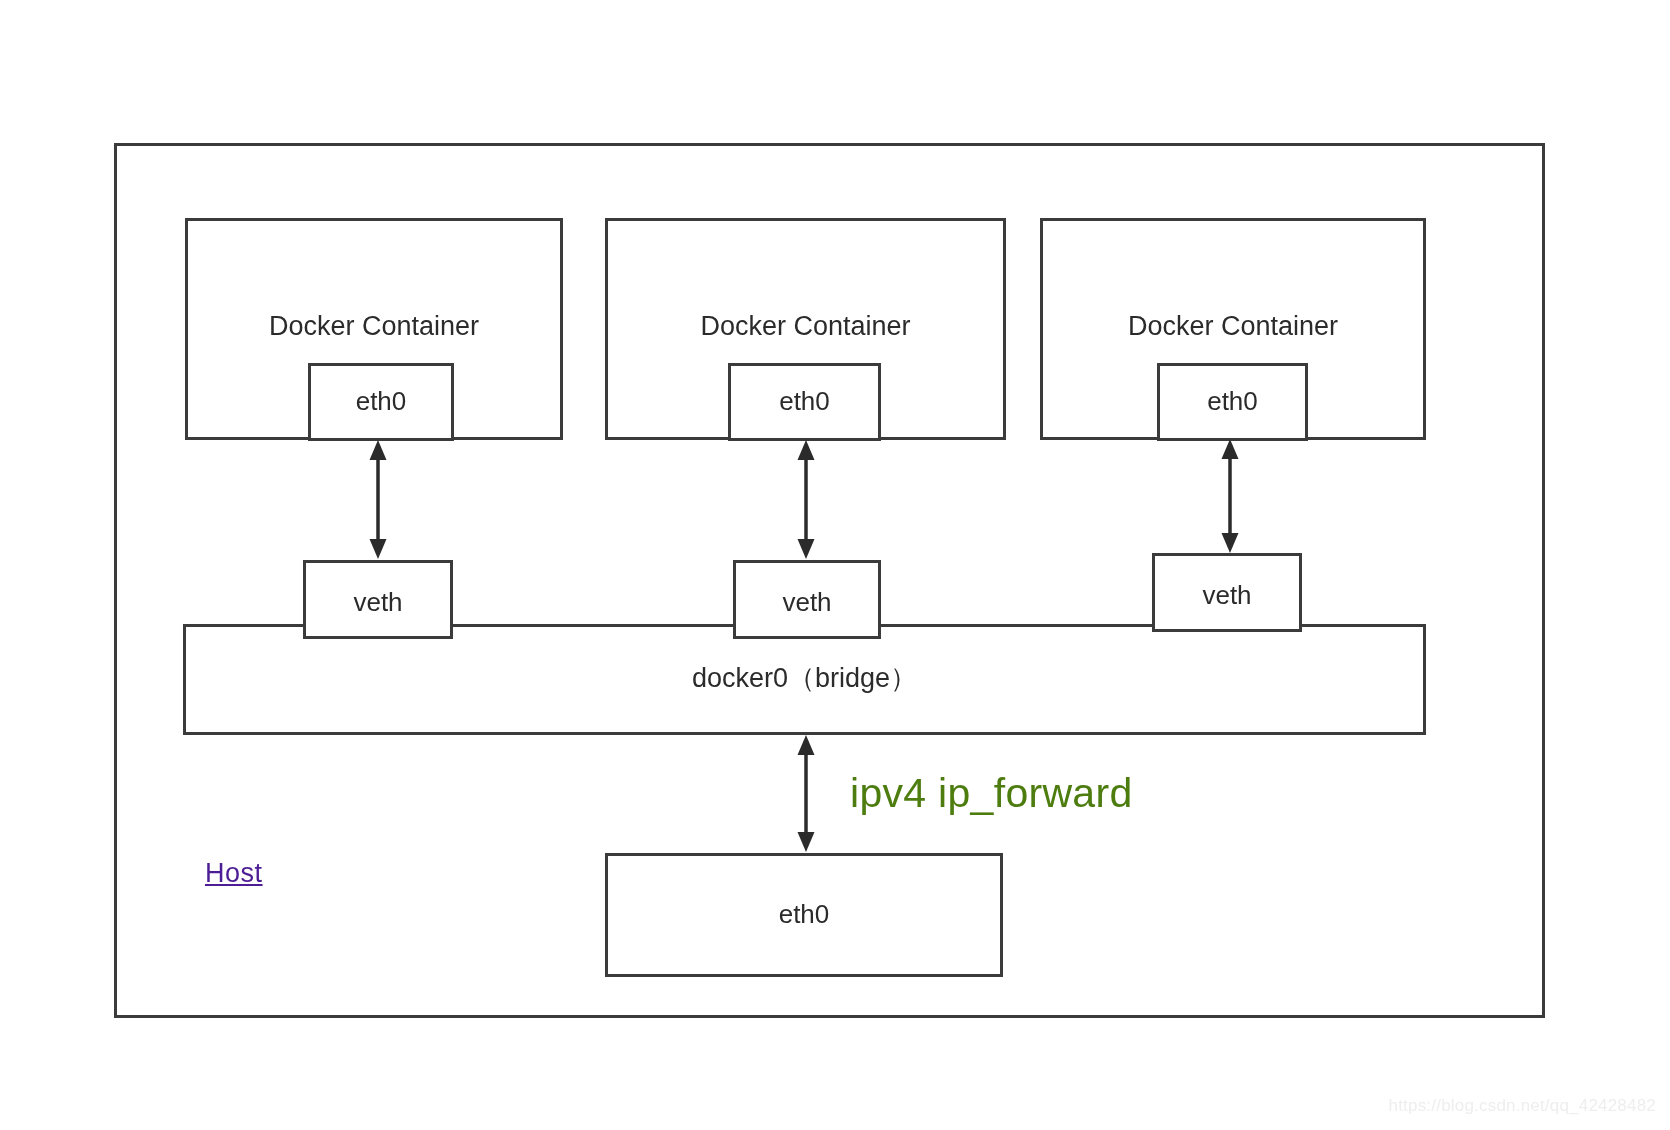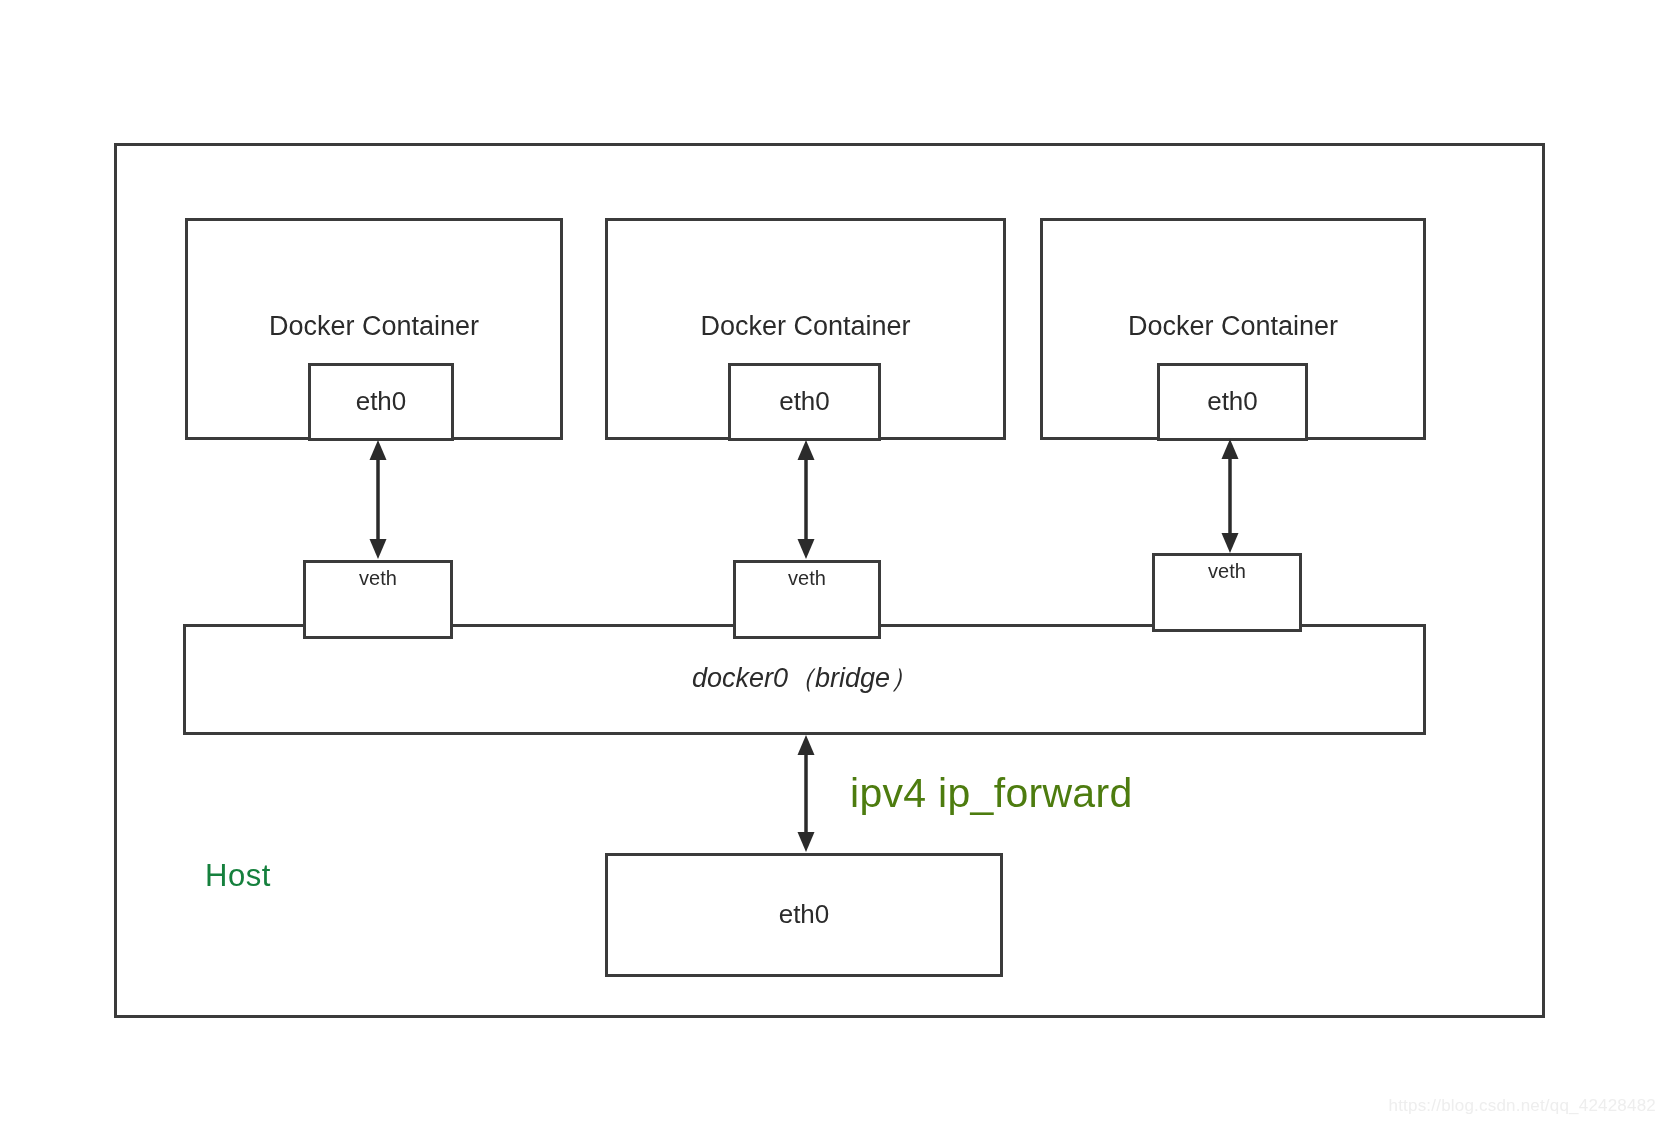--- a/index.html
+++ b/index.html
@@ -46,24 +46,25 @@
     left: 114px;
     top: 143px;
     width: 1431px;
     height: 875px;
     z-index: 1;
   }
   #host-label {
     position: absolute;
     left: 205px;
     top: 858px;
-    font-size: 31px;
+    font-size: 27px;
     letter-spacing: 0.5px;
     z-index: 6;
-    color: #15803d;
+    color: #4c1d95;
+    text-decoration: underline;
   }
 
   
   .container-box {
     top: 218px;
     height: 222px;
     z-index: 2;
   }
   #container-1 { left: 185px;  width: 378px; }
   #container-2 { left: 605px;  width: 401px; }
@@ -87,32 +88,31 @@
     top: 20px;
     font-size: 26px;
   }
 
   
   .veth-box { z-index: 4; height: 79px; }
   #veth-1 { left: 303px;  top: 560px; width: 150px; }
   #veth-2 { left: 733px;  top: 560px; width: 148px; }
   #veth-3 { left: 1152px; top: 553px; width: 150px; }
   .veth-label {
-    top: 4px;
-    font-size: 20px;
+    top: 24px;
+    font-size: 26px;
   }
 
   
   #bridge-box {
     left: 183px;
     top: 624px;
     width: 1243px;
     height: 111px;
     z-index: 2;
-    font-style: italic;
   }
   #bridge-label {
     top: 33px;
     font-size: 27px;
   }
 
   
   #eth0-host {
     left: 605px;
     top: 853px;

